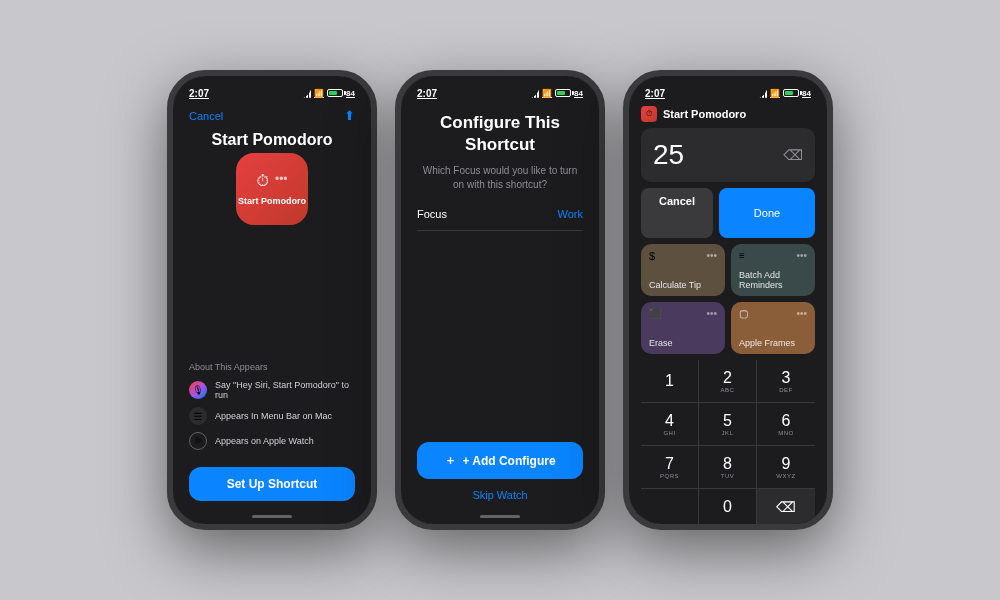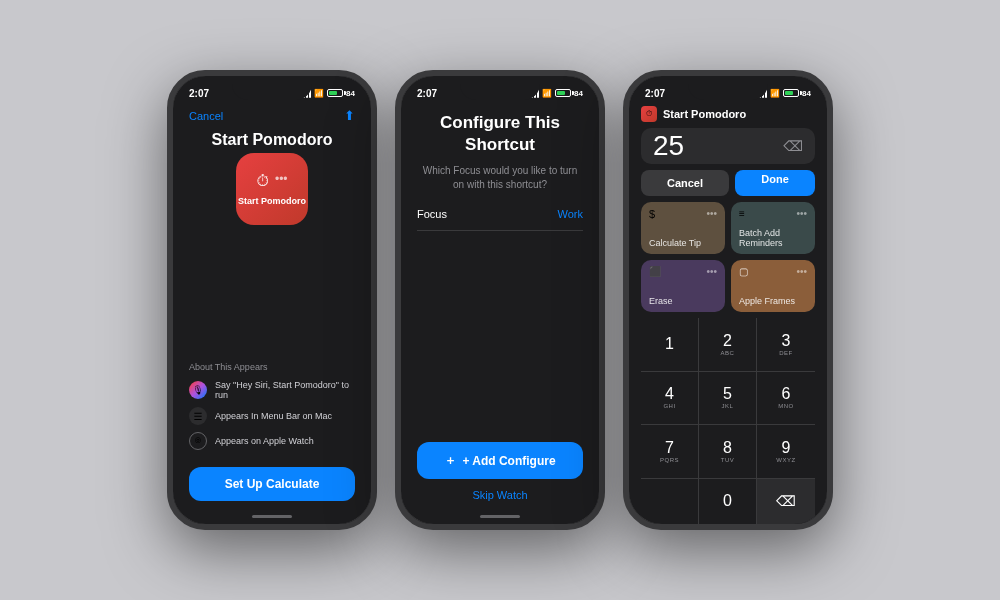--- a/index.html
+++ b/index.html
@@ -53,20 +53,21 @@
     .status-bar {
       display: flex;
       justify-content: space-between;
       align-items: center;
       padding: 10px 16px 4px;
       font-size: 9px;
       font-weight: 600;
       color: #fff;
       flex-shrink: 0;
       height: 28px;
+      text-decoration: underline;
     }
     .status-time { font-size: 10px; font-weight: 700; }
     .status-icons { display: flex; gap: 3px; align-items: center; }
     .signal-bars { display: flex; gap: 1px; align-items: flex-end; }
     .signal-bar { width: 2px; background: #fff; border-radius: 1px; }
     .wifi-icon { font-size: 8px; }
     .battery-icon {
       width: 16px; height: 8px;
       border: 1px solid #fff;
       border-radius: 2px;
@@ -284,21 +285,21 @@
       color: #fff;
       font-size: 13px;
       font-weight: 600;
       padding: 0 12px 6px;
       flex-shrink: 0;
     }
     .number-display {
       background: #2c2c2e;
       margin: 0 12px 6px;
       border-radius: 10px;
-      padding: 2px 12px;
+      padding: 11px 12px;
       display: flex;
       align-items: center;
       justify-content: space-between;
       flex-shrink: 0;
     }
     .number-value {
       color: #fff;
       font-size: 28px;
       font-weight: 300;
     }
@@ -320,24 +321,24 @@
       padding: 7px;
       text-align: center;
       font-size: 11px;
       font-weight: 600;
     }
     .done-btn {
       flex: 1;
       background: #0a84ff;
       color: #fff;
       border-radius: 8px;
-      padding: 3px;
+      padding: 19px;
       text-align: center;
       font-size: 11px;
-      font-weight: 700;
+      font-weight: 400;
     }
     .shortcuts-grid {
       display: grid;
       grid-template-columns: 1fr 1fr;
       gap: 6px;
       padding: 0 12px 6px;
       flex-shrink: 0;
     }
     .shortcut-card {
       border-radius: 10px;
@@ -448,21 +449,21 @@
           </div>
           <div class="about-item">
             <div class="about-item-icon menu-icon">☰</div>
             <span class="about-item-text">Appears In Menu Bar on Mac</span>
           </div>
           <div class="about-item">
             <div class="about-item-icon watch-icon">⦾</div>
             <span class="about-item-text">Appears on Apple Watch</span>
           </div>
         </div>
-        <div class="setup-btn">Set Up Calculate</div>
+        <div class="setup-btn">Set Up Shortcut</div>
       </div>
       <div class="home-indicator"></div>
     </div>
   </div>
 
   <div class="phone">
     <div class="phone-screen">
       <div class="status-bar">
         <span class="status-time">2:07</span>
         <div class="status-icons">

